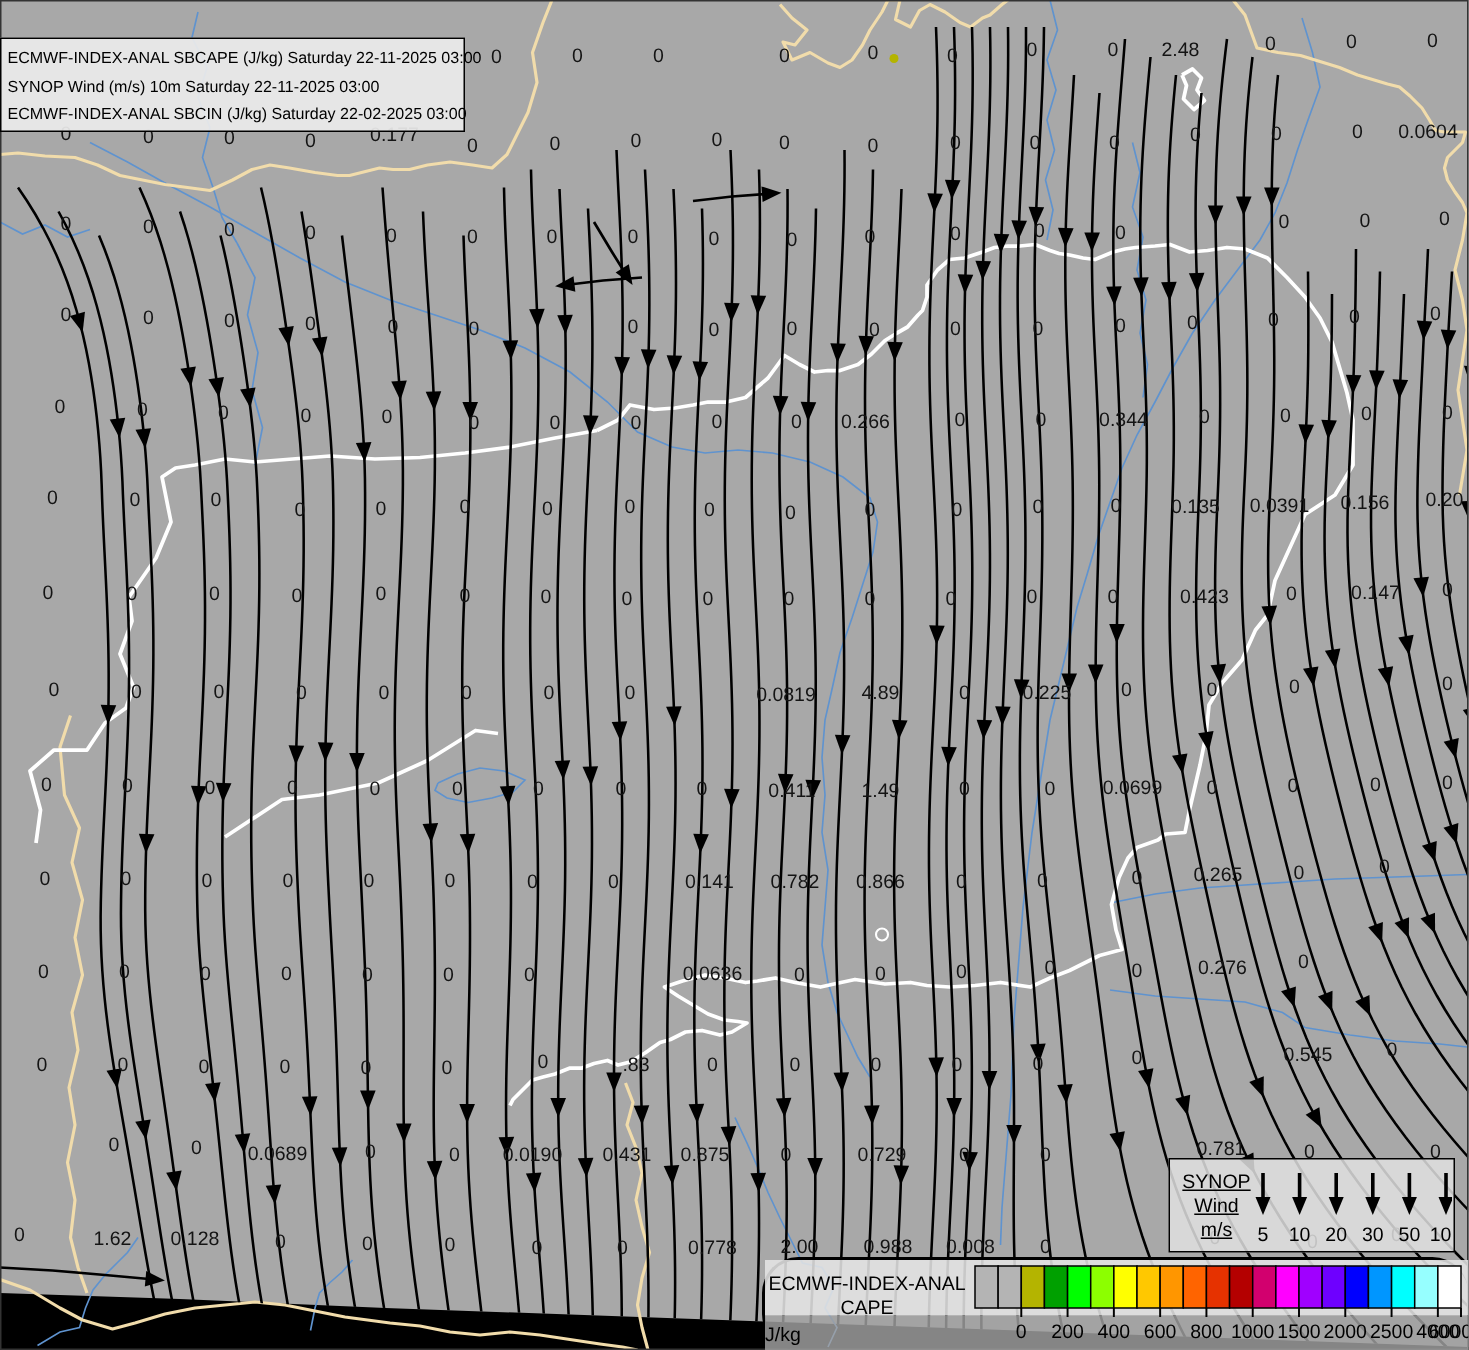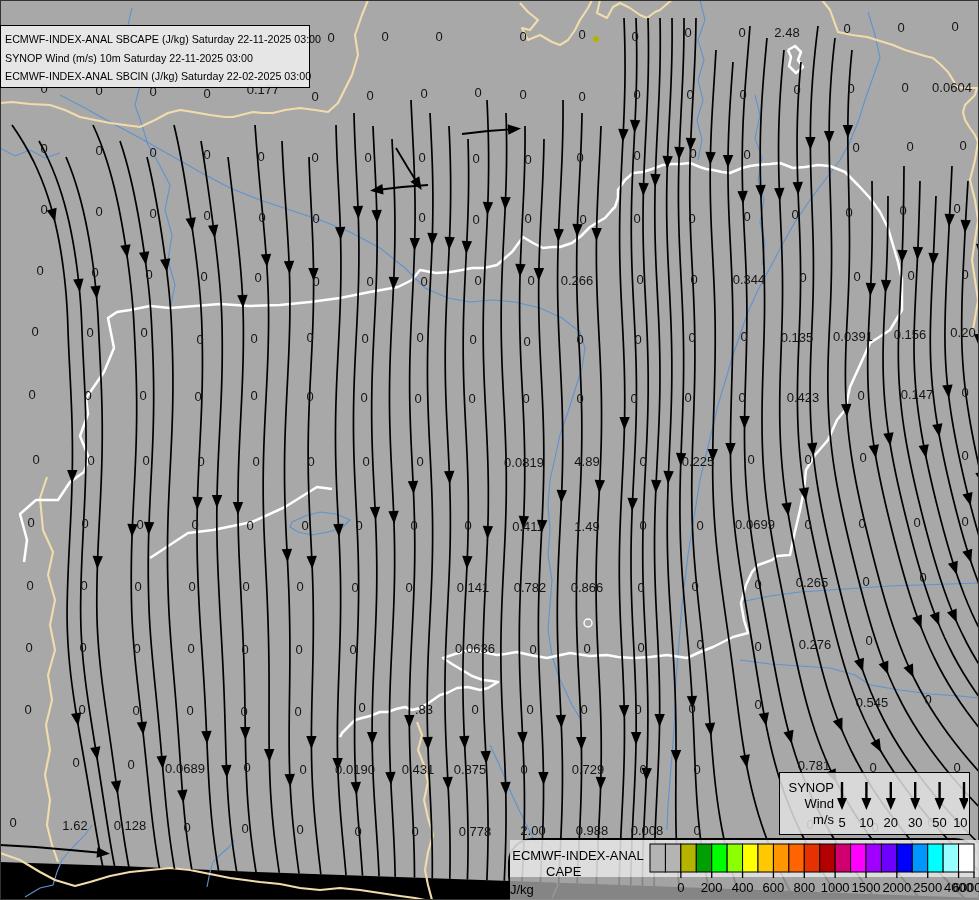--- a/index.html
+++ b/index.html
@@ -21,33 +21,33 @@
   #title-box .tline{
     font-size:10.7px;line-height:18.5px;color:#000;white-space:nowrap;
   }
   
   #wind-legend{
     left:779px;top:772px;width:191px;height:63px;
     background:rgba(224,224,224,0.85);
     border:1.6px solid #000;
   }
   #wind-legend .wl-title{
-    position:absolute;left:8px;top:7px;width:46px;text-align:right;
-    font-size:13px;line-height:16px;color:#000;
+    position:absolute;left:8px;top:7px;width:46px;text-align:center;
+    font-size:13px;line-height:16px;color:#000;text-decoration:underline;
   }
   #wind-legend svg{position:absolute;left:50px;top:4px;}
   
   #cape-legend{
     left:508px;top:838px;width:471px;height:62px;
     border-top:2px solid #000;border-left:2px solid #000;border-radius:24px;
   }
   #cape-strip-top{position:absolute;left:0;top:0;width:471px;height:37px;background:rgba(228,228,228,0.88);}
   #cape-strip-bottom{position:absolute;left:0;top:37px;width:471px;height:25px;background:rgba(162,162,162,0.82);}
   #cape-legend .cl-name1{position:absolute;left:0;top:8px;width:136px;text-align:center;font-size:13px;color:#000;}
-  #cape-legend .cl-name2{position:absolute;left:0;top:24px;width:136px;text-align:left;font-size:13px;color:#000;padding-left:36px;}
+  #cape-legend .cl-name2{position:absolute;left:0;top:24px;width:136px;text-align:center;font-size:13px;color:#000;}
   #cape-legend .cl-units{position:absolute;left:0;top:42px;width:136px;font-size:13px;color:#000;}
   #cape-legend svg{position:absolute;left:136px;top:0;}
 </style>
 </head>
 <body>
 
 <div id="stage">
 
   <svg id="map-svg" width="979" height="900">
       <polygon points="0,862 120,866 257,872 510,881 760,890 979,898 979,900 0,900" fill="#000000"></polygon>

